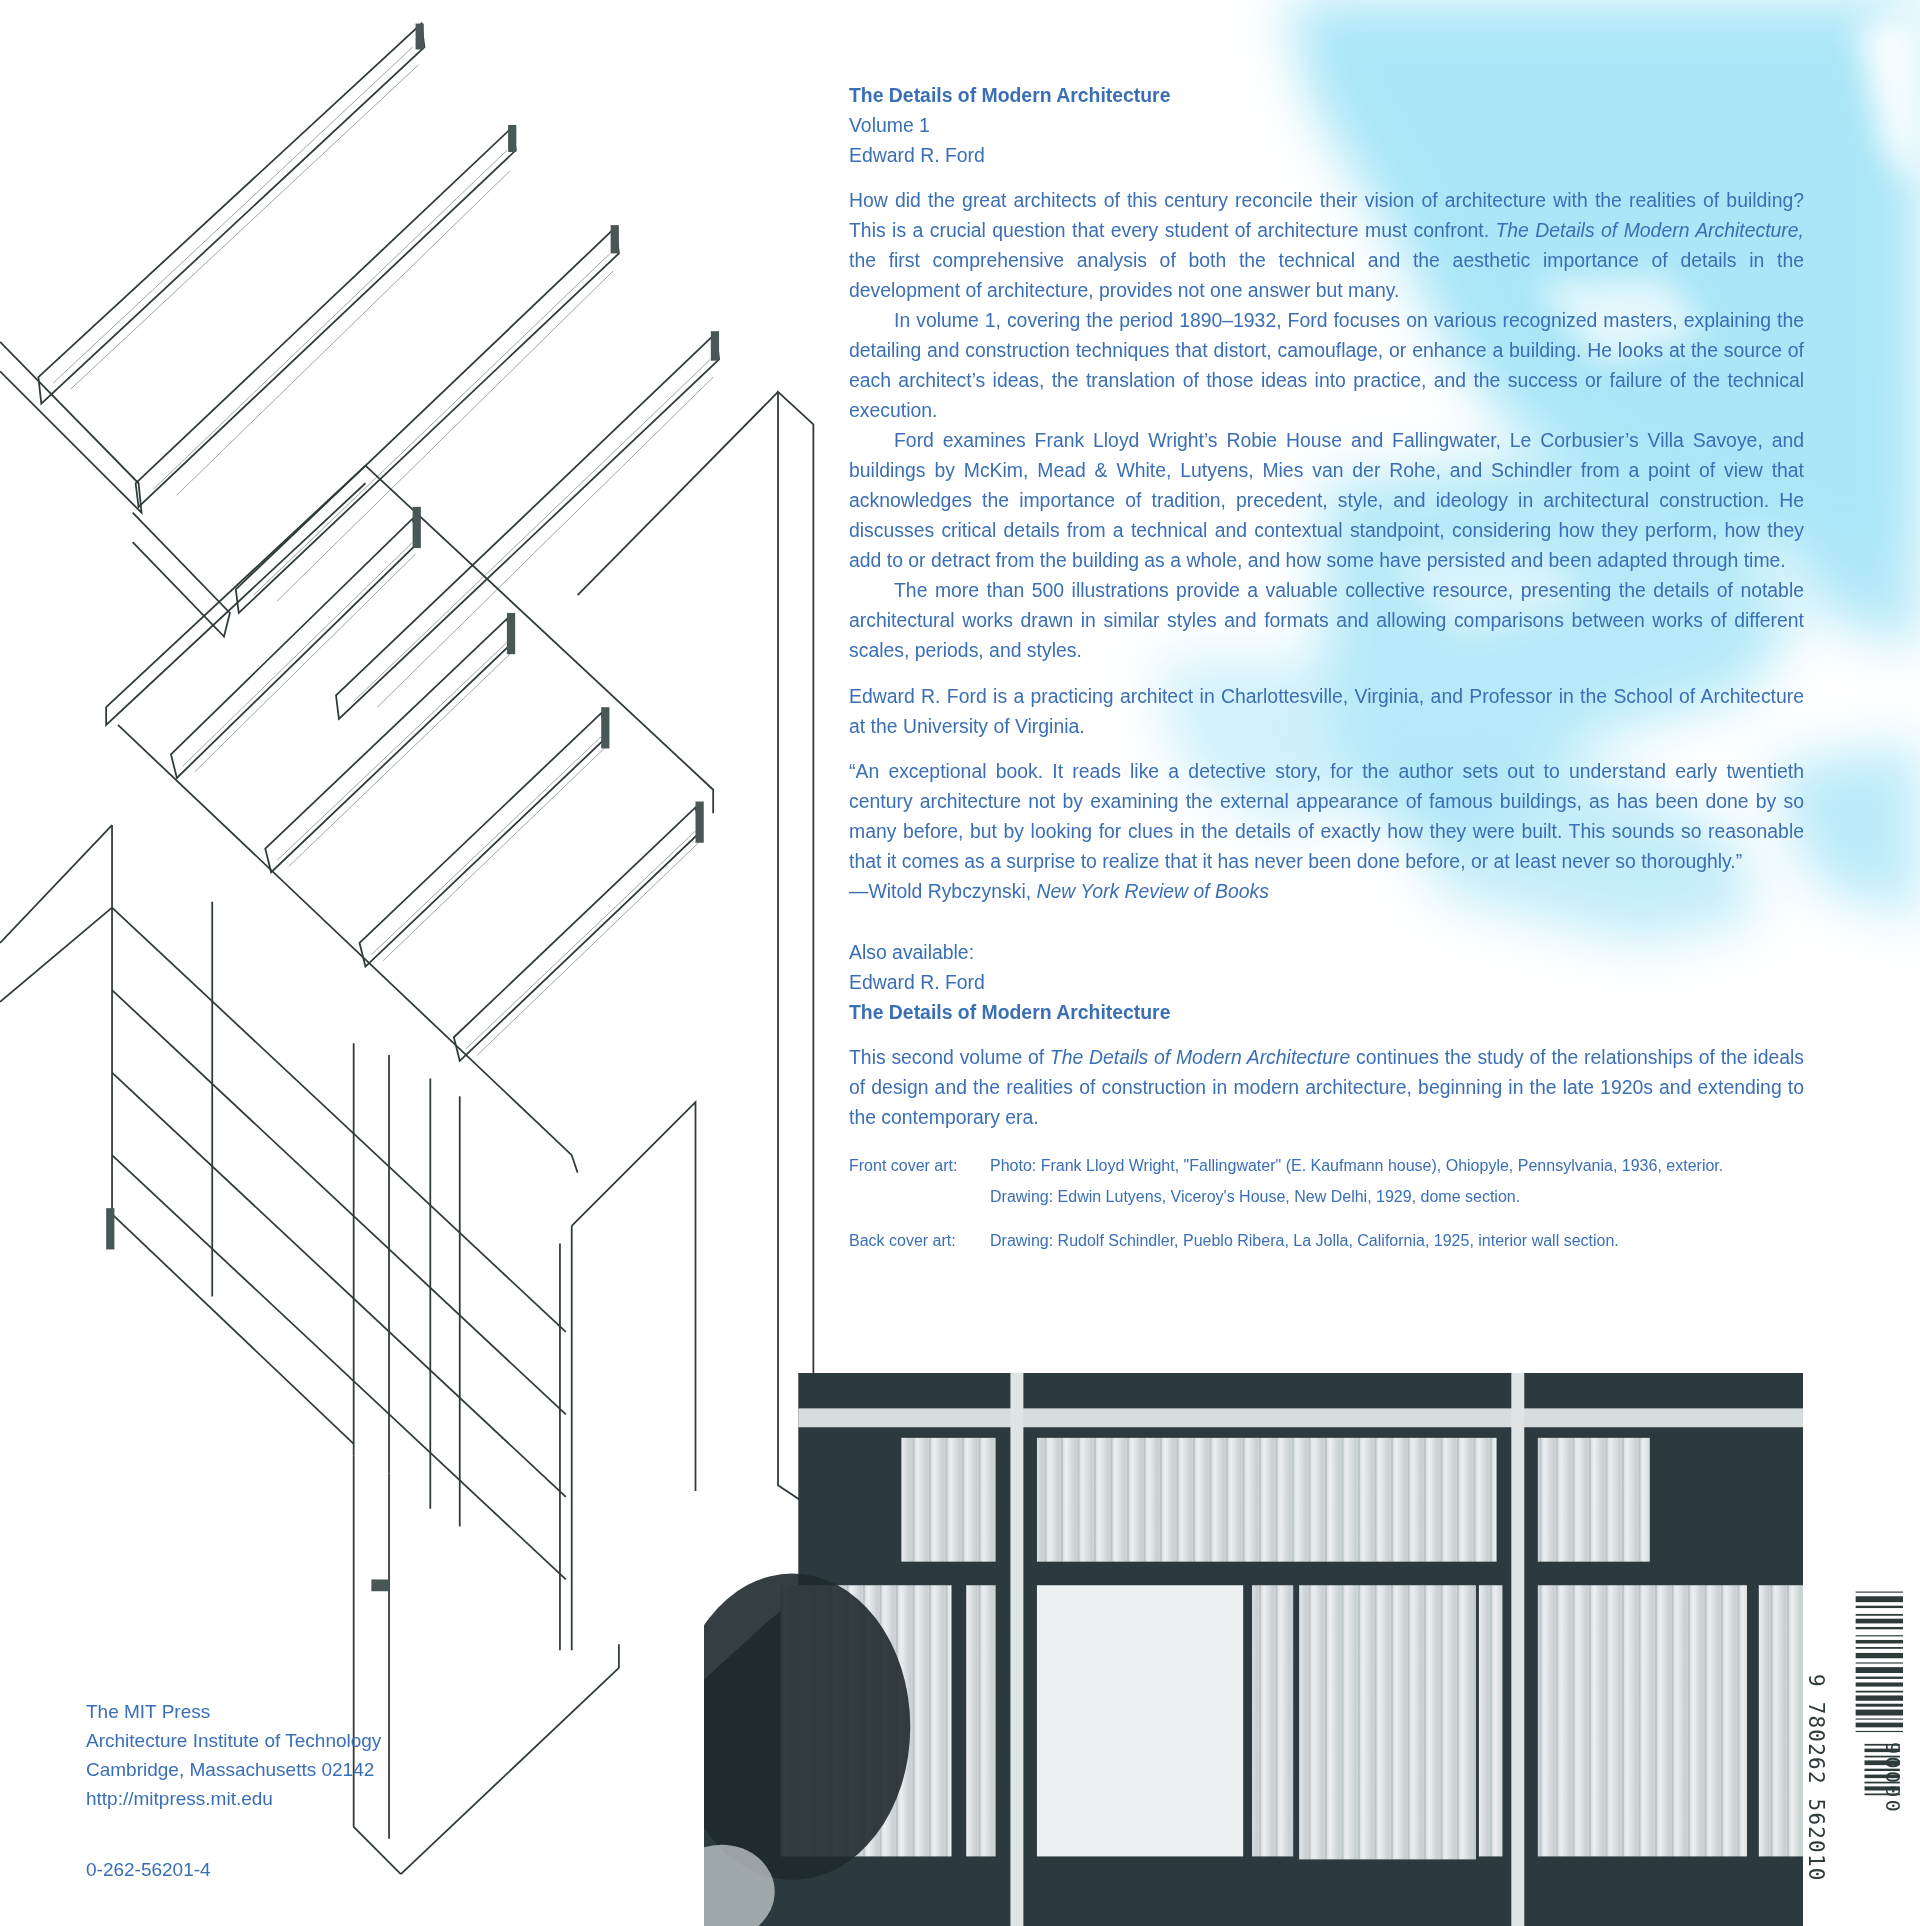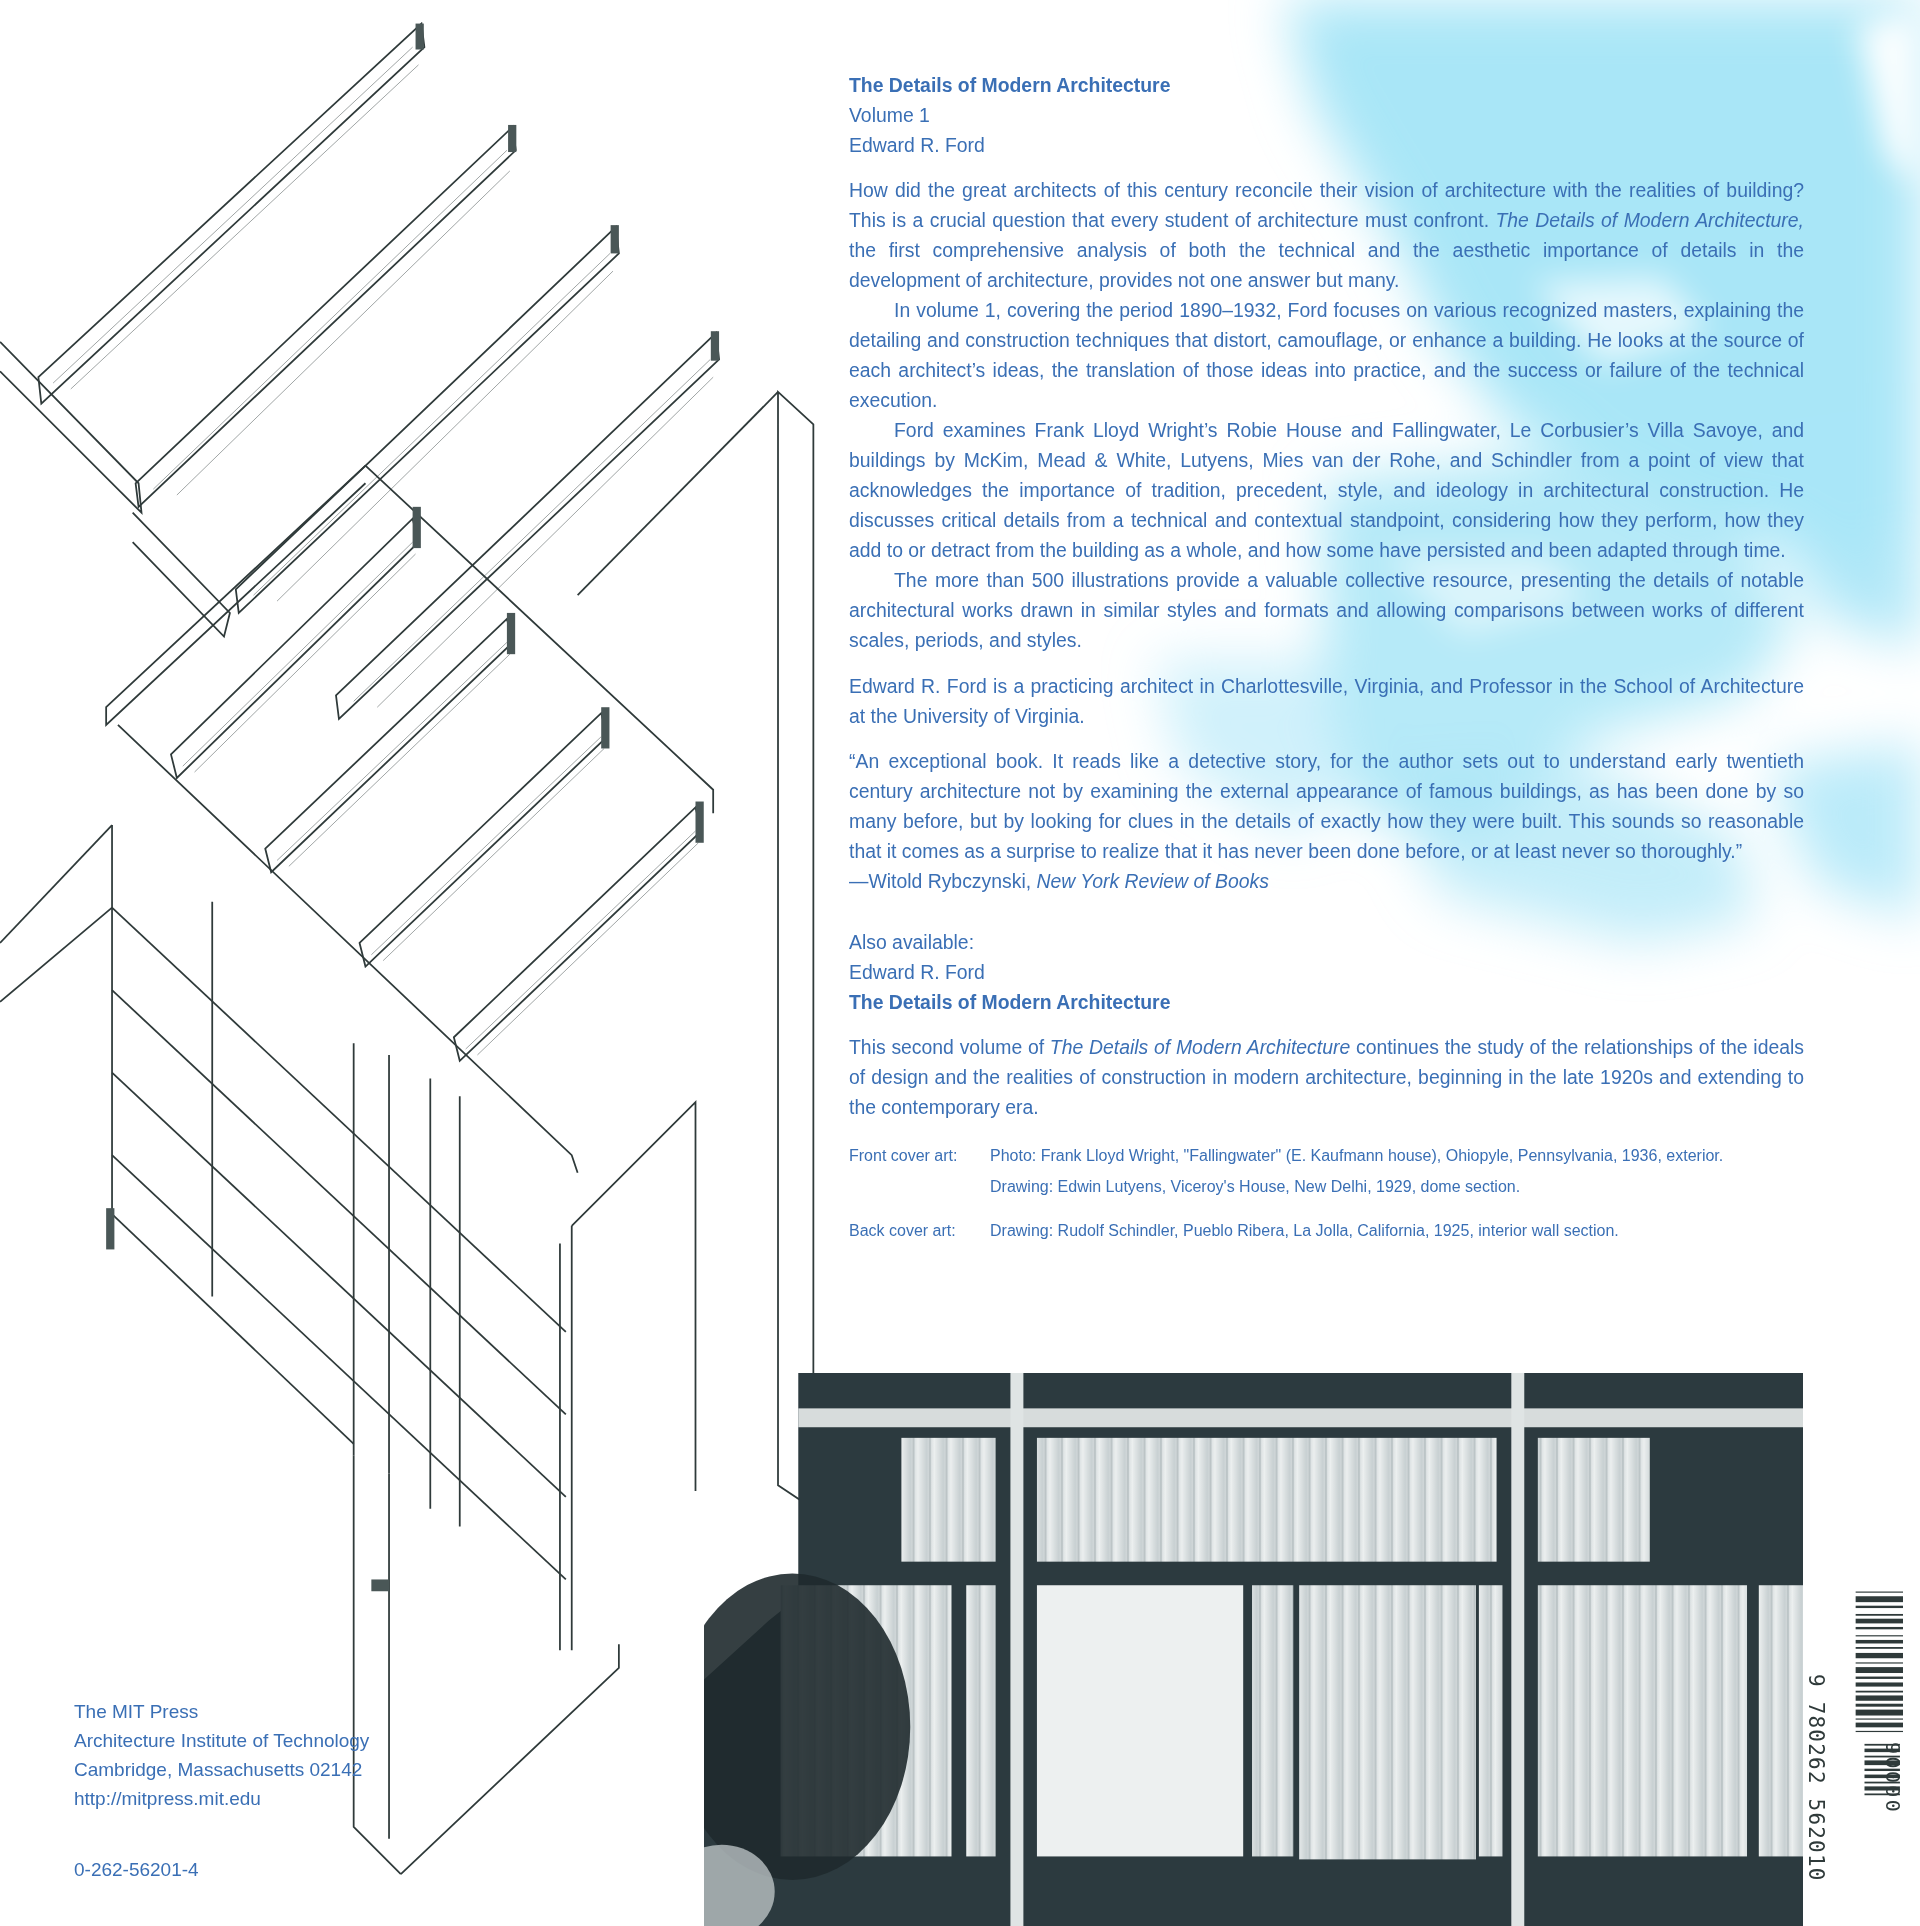--- a/index.html
+++ b/index.html
@@ -1,33 +1,33 @@
 <!DOCTYPE html>
 <html style="font-size:9.4px"><head>
 <meta charset="utf-8">
 <style>
   html, body { margin:0; padding:0; }
   body { width:1920px; height:1926px; position:relative; overflow:hidden; background:#ffffff;
          font-family:"Liberation Sans", "DejaVu Sans", sans-serif; color:#3a6fb5; }
   .sky { position:absolute; left:0; top:0; width:1920px; height:1926px; pointer-events:none; }
   .drawing { position:absolute; left:0; top:0; width:837px; height:1926px; }
   .photo { position:absolute; left:704px; top:1373px; width:1099px; height:553px; }
-  .text-col { position:absolute; left:849px; top:70px; width:955px; font-size:19.4px; line-height:30px; }
+  .text-col { position:absolute; left:849px; top:80px; width:955px; font-size:19.4px; line-height:30px; }
   .text-col p { margin:0; text-align:justify; text-align-last:left; }
   .indent { text-indent:45px; }
   .gap { height:15.3px; }
   .gap-lg { height:31px; }
   .bold { font-weight:bold; }
   .ital { font-style:italic; }
   .credits { margin-top:17.7px; font-size:16px; line-height:31px; }
   .credit-row { display:flex;justify-content:flex-end; }
   .credit-label { width:141px; flex:none; }
   .credit-lines { flex:1; }
   .credit-gap { height:13px; }
-  .publisher { position:absolute; left:74px; top:1697px; font-size:19px; line-height:29px; }
+  .publisher { position:absolute; left:86px; top:1697px; font-size:19px; line-height:29px; }
   .isbn { margin-top:42px; }
   .barcode { position:absolute; left:1826px; top:1562px; width:77px; height:248px; }
 </style>
 </head>
 <body>
 
 <svg class="sky" viewBox="0 0 3258 3268" preserveAspectRatio="none">
   <defs>
     <filter id="blur1" x="-20%" y="-20%" width="140%" height="140%">
         <feGaussianBlur stdDeviation="45"></feGaussianBlur>

